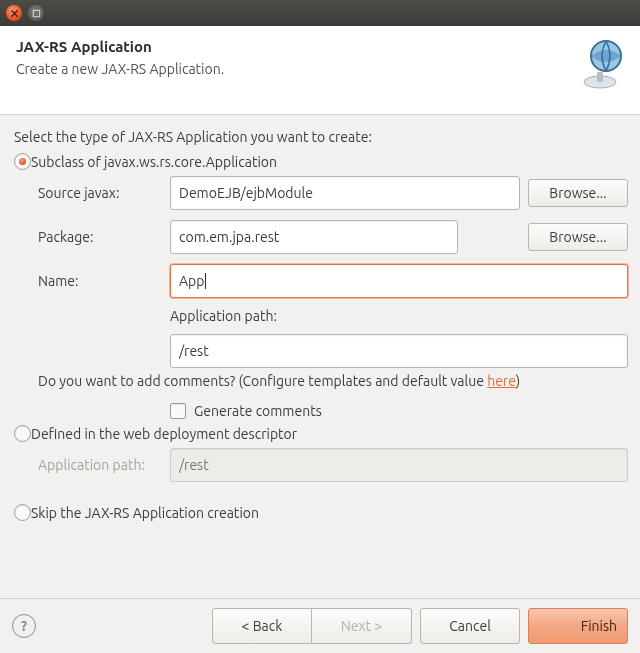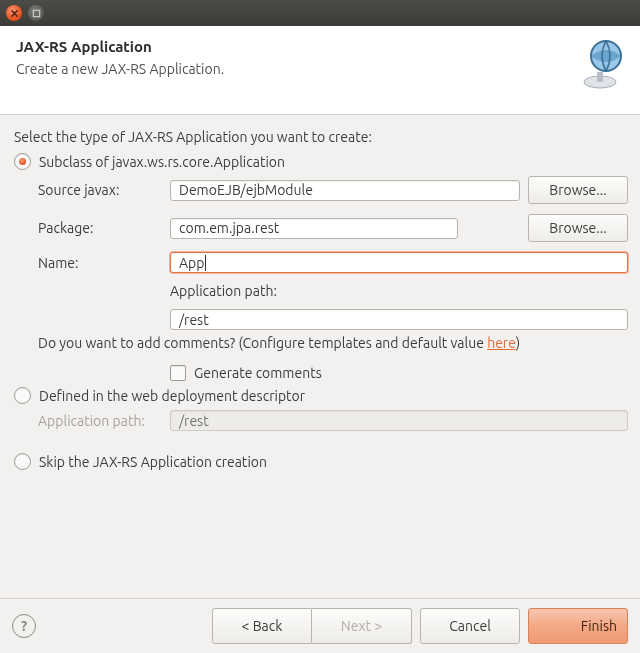--- a/index.html
+++ b/index.html
@@ -60,21 +60,20 @@
   .body {
     padding: 14px 12px 10px 14px;
   }
   .prompt {
     margin-bottom: 8px;
     font-size: 14px;
   }
   .radio-row {
     display: flex;
     align-items: center;
-    gap: 8px;
     margin-bottom: 6px;
   }
   .radio {
     width: 15px; height: 15px;
     border-radius: 50%;
     border: 1px solid #9e9a92;
     background: #fafafa;
     display: inline-flex;
     align-items: center;
     justify-content: center;
@@ -96,21 +95,21 @@
     column-gap: 8px;
     row-gap: 10px;
     align-items: center;
   }
   .form-grid label {
     font-size: 14px;
     color: #3c3c3c;
   }
   .form-grid label.disabled { color: #a6a39c; }
   .text-input {
-    height: 21px;
+    height: 34px;
     border: 1px solid #b9b5ad;
     border-radius: 3px;
     background: #ffffff;
     padding: 0 8px;
     font-size: 14px;
     font-family: inherit;
     color: #3c3c3c;
     box-shadow: inset 0 1px 2px rgba(0,0,0,0.06);
     width: 100%;
     box-sizing: border-box;

